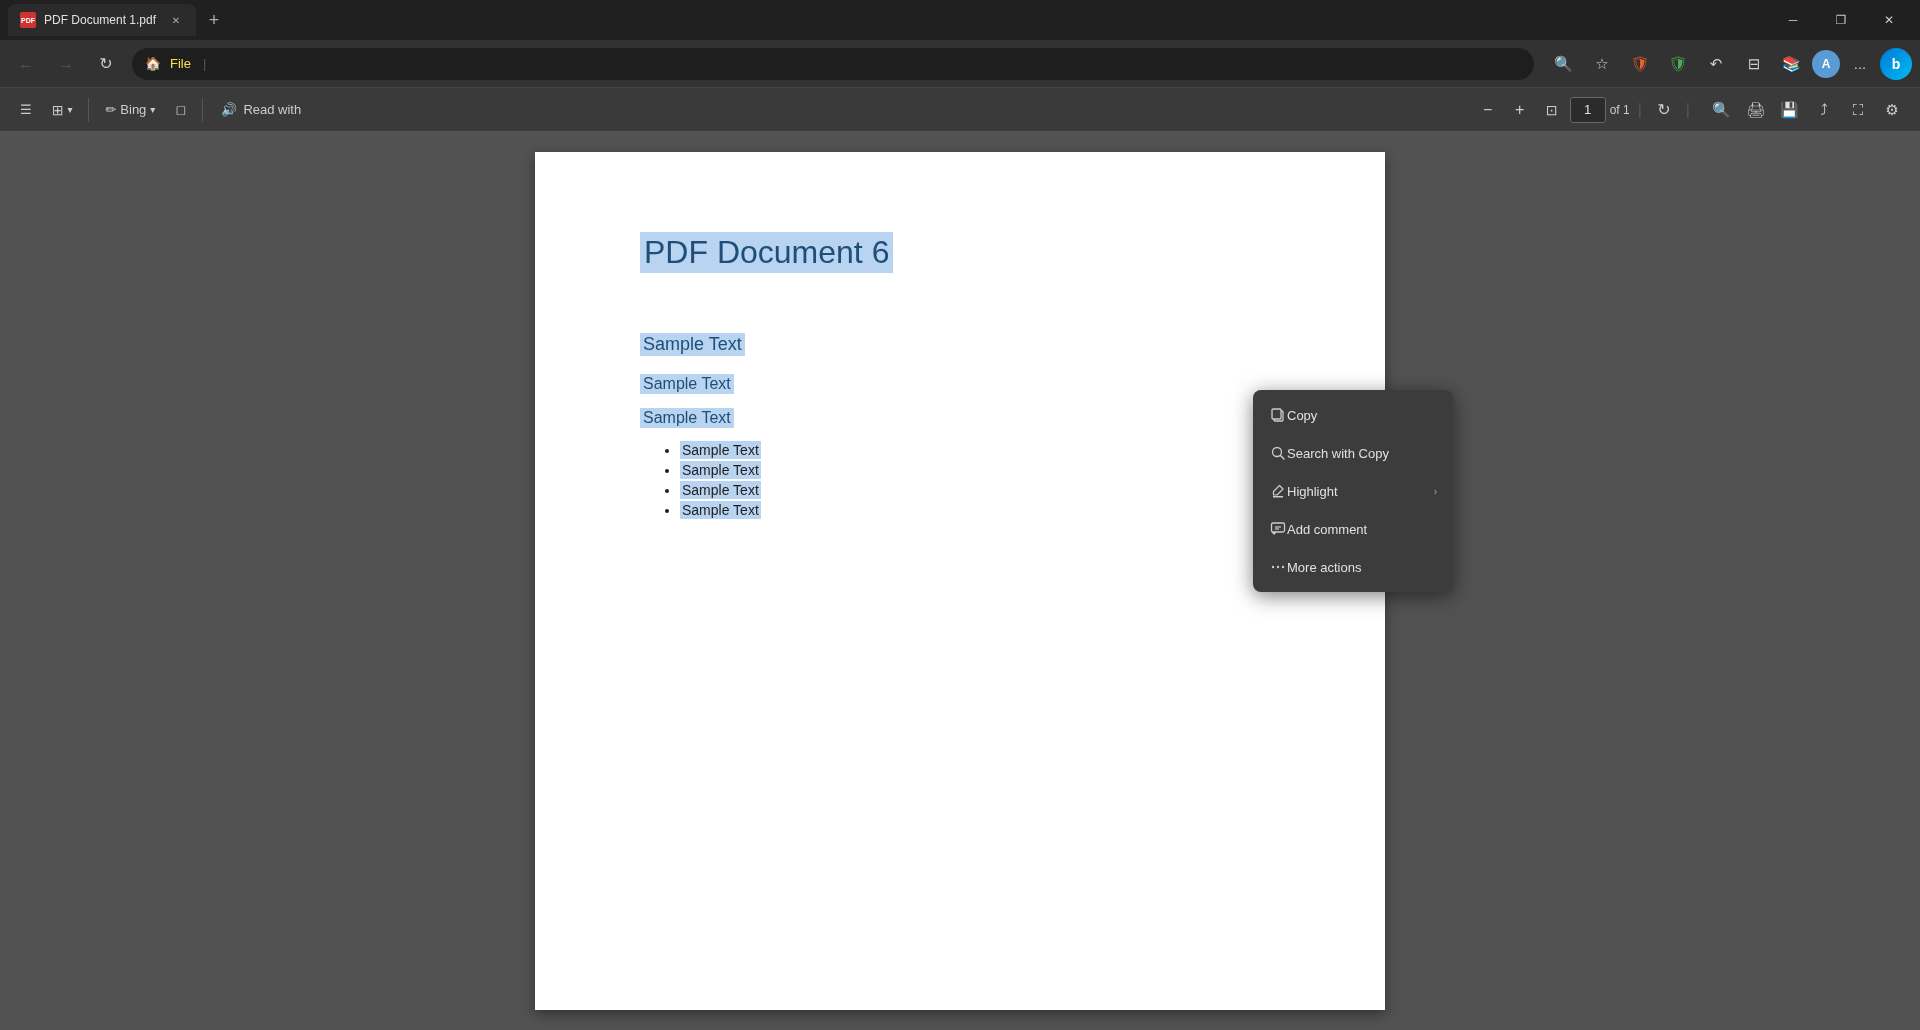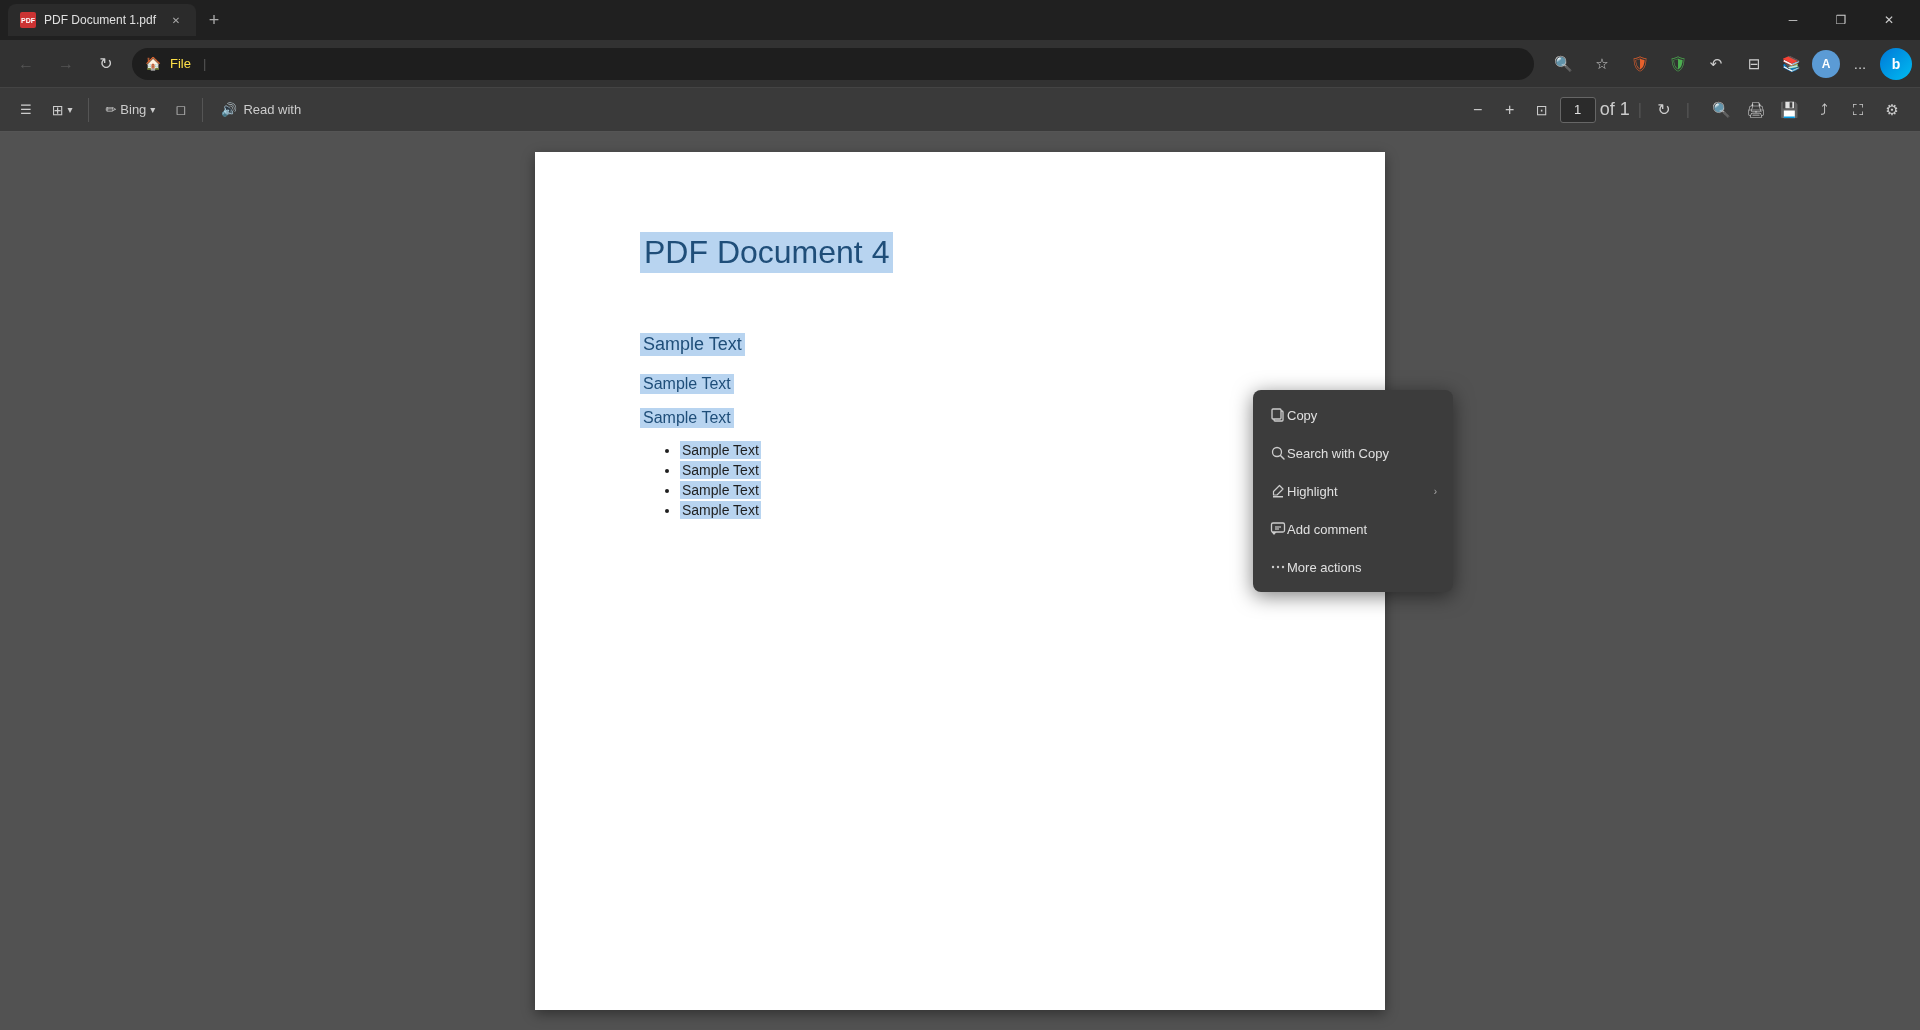--- a/index.html
+++ b/index.html
@@ -242,21 +242,21 @@
       height: 26px;
       background: #2b2b2b;
       border: 1px solid #666;
       border-radius: 3px;
       color: #e0e0e0;
       text-align: center;
       font-size: 13px;
     }
     .page-info {
       color: #ccc;
-      font-size: 18px;
+      font-size: 12px;
     }
     .fit-page-btn {
       width: 28px;
       height: 28px;
       display: flex;
       align-items: center;
       justify-content: center;
       cursor: pointer;
       color: #ccc;
       font-size: 14px;
@@ -466,21 +466,21 @@
     <div class="toolbar-icon-btn">⤴</div>
     <div class="toolbar-icon-btn">⛶</div>
     <div class="toolbar-icon-btn">⚙</div>
   </div>
 </div>
 
 <div class="pdf-content">
   <div class="pdf-page">
 
     <div style="margin-bottom: 28px;">
-      <span class="pdf-title">PDF Document 4</span>
+      <span class="pdf-title">PDF Document 6</span>
     </div>
     <div style="margin-bottom: 10px;">
       <span class="pdf-heading">Sample Text</span>
     </div>
     <div style="margin-bottom: 8px;">
       <span class="pdf-subheading">Sample Text</span>
     </div>
     <div style="margin-bottom: 8px;">
       <span class="pdf-subheading">Sample Text</span>
     </div>

